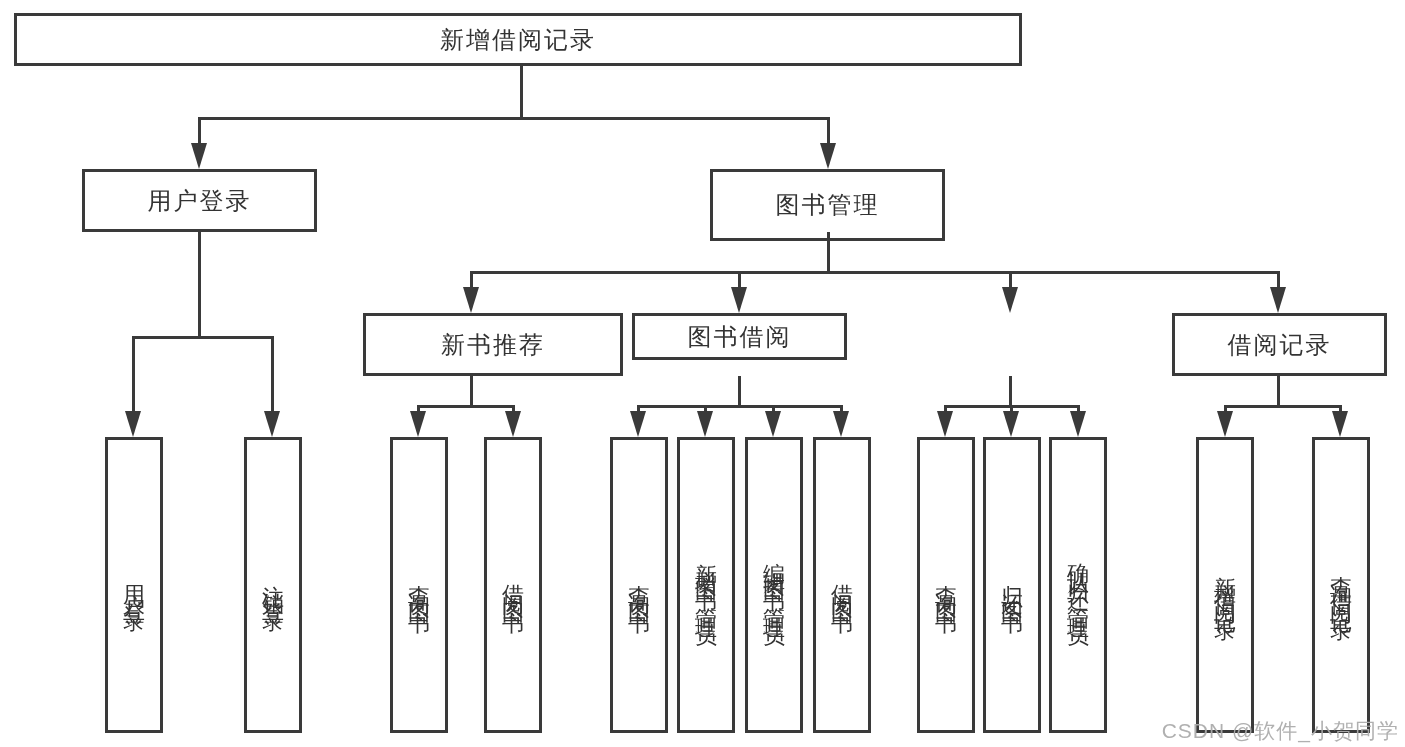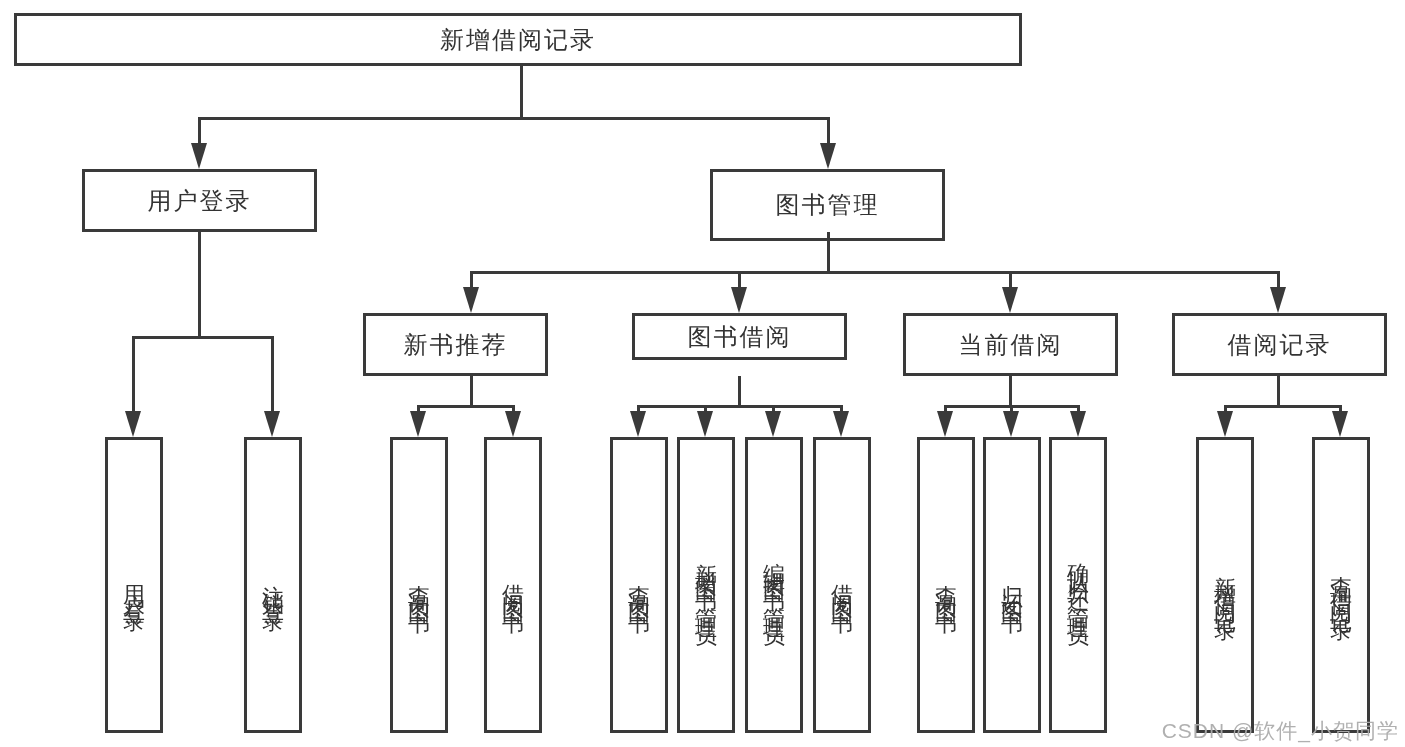--- a/index.html
+++ b/index.html
@@ -37,28 +37,25 @@
     <span class="hlabel">新增借阅记录</span>
   </div>
 
   <div class="box" style="left:82px;top:169px;width:235px;height:63px;">
     <span class="hlabel">用户登录</span>
   </div>
   <div class="box" style="left:710px;top:169px;width:235px;height:72px;">
     <span class="hlabel">图书管理</span>
   </div>
 
-  <div class="box" style="left:363px;top:313px;width:185px;height:63px;">
+  <div class="box" style="left:363px;top:313px;width:260px;height:63px;">
     <span class="hlabel">新书推荐</span>
   </div>
   <div class="box" style="left:632px;top:313px;width:215px;height:47px;">
     <span class="hlabel">图书借阅</span>
-  </div>
-  <div class="box" style="left:903px;top:313px;width:215px;height:63px;">
-    <span class="hlabel">当前借阅</span>
   </div>
   <div class="box" style="left:1172px;top:313px;width:215px;height:63px;">
     <span class="hlabel">借阅记录</span>
   </div>
 
   <div class="box" style="left:105px;top:437px;width:58px;height:296px;">
     <span class="vlabel">用户登录</span>
   </div>
   <div class="box" style="left:244px;top:437px;width:58px;height:296px;">
     <span class="vlabel">注销登录</span>

